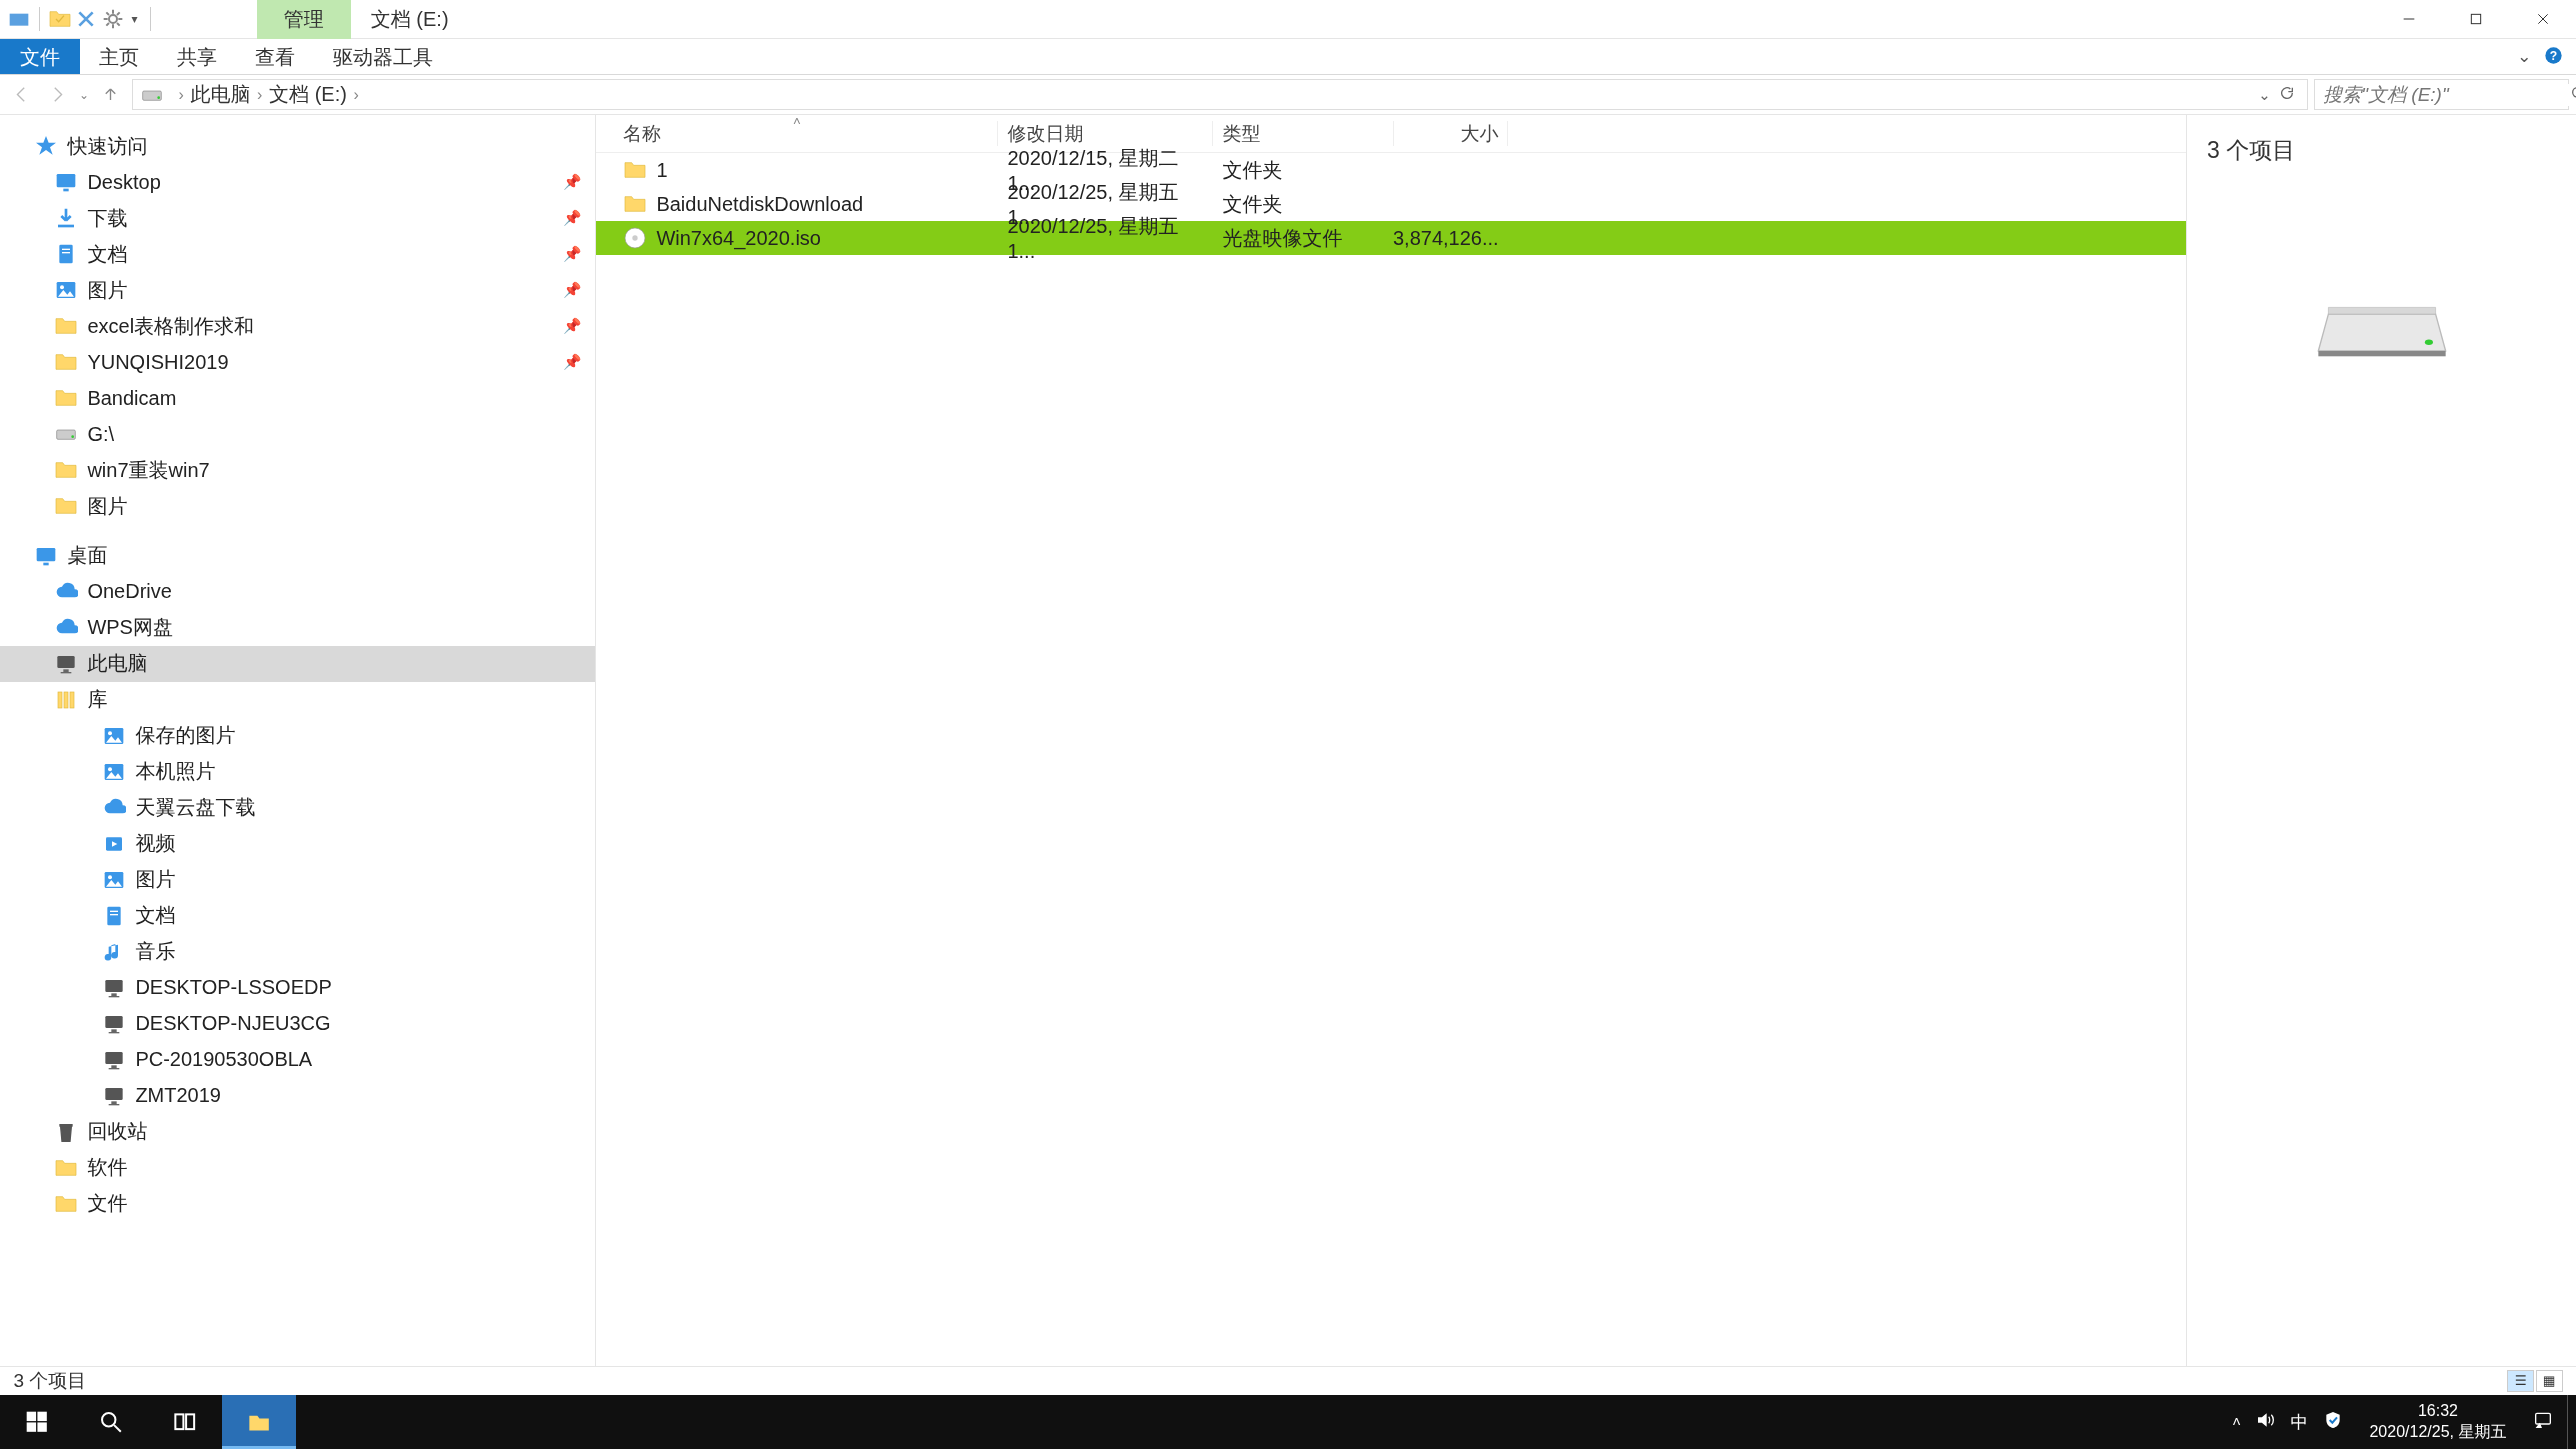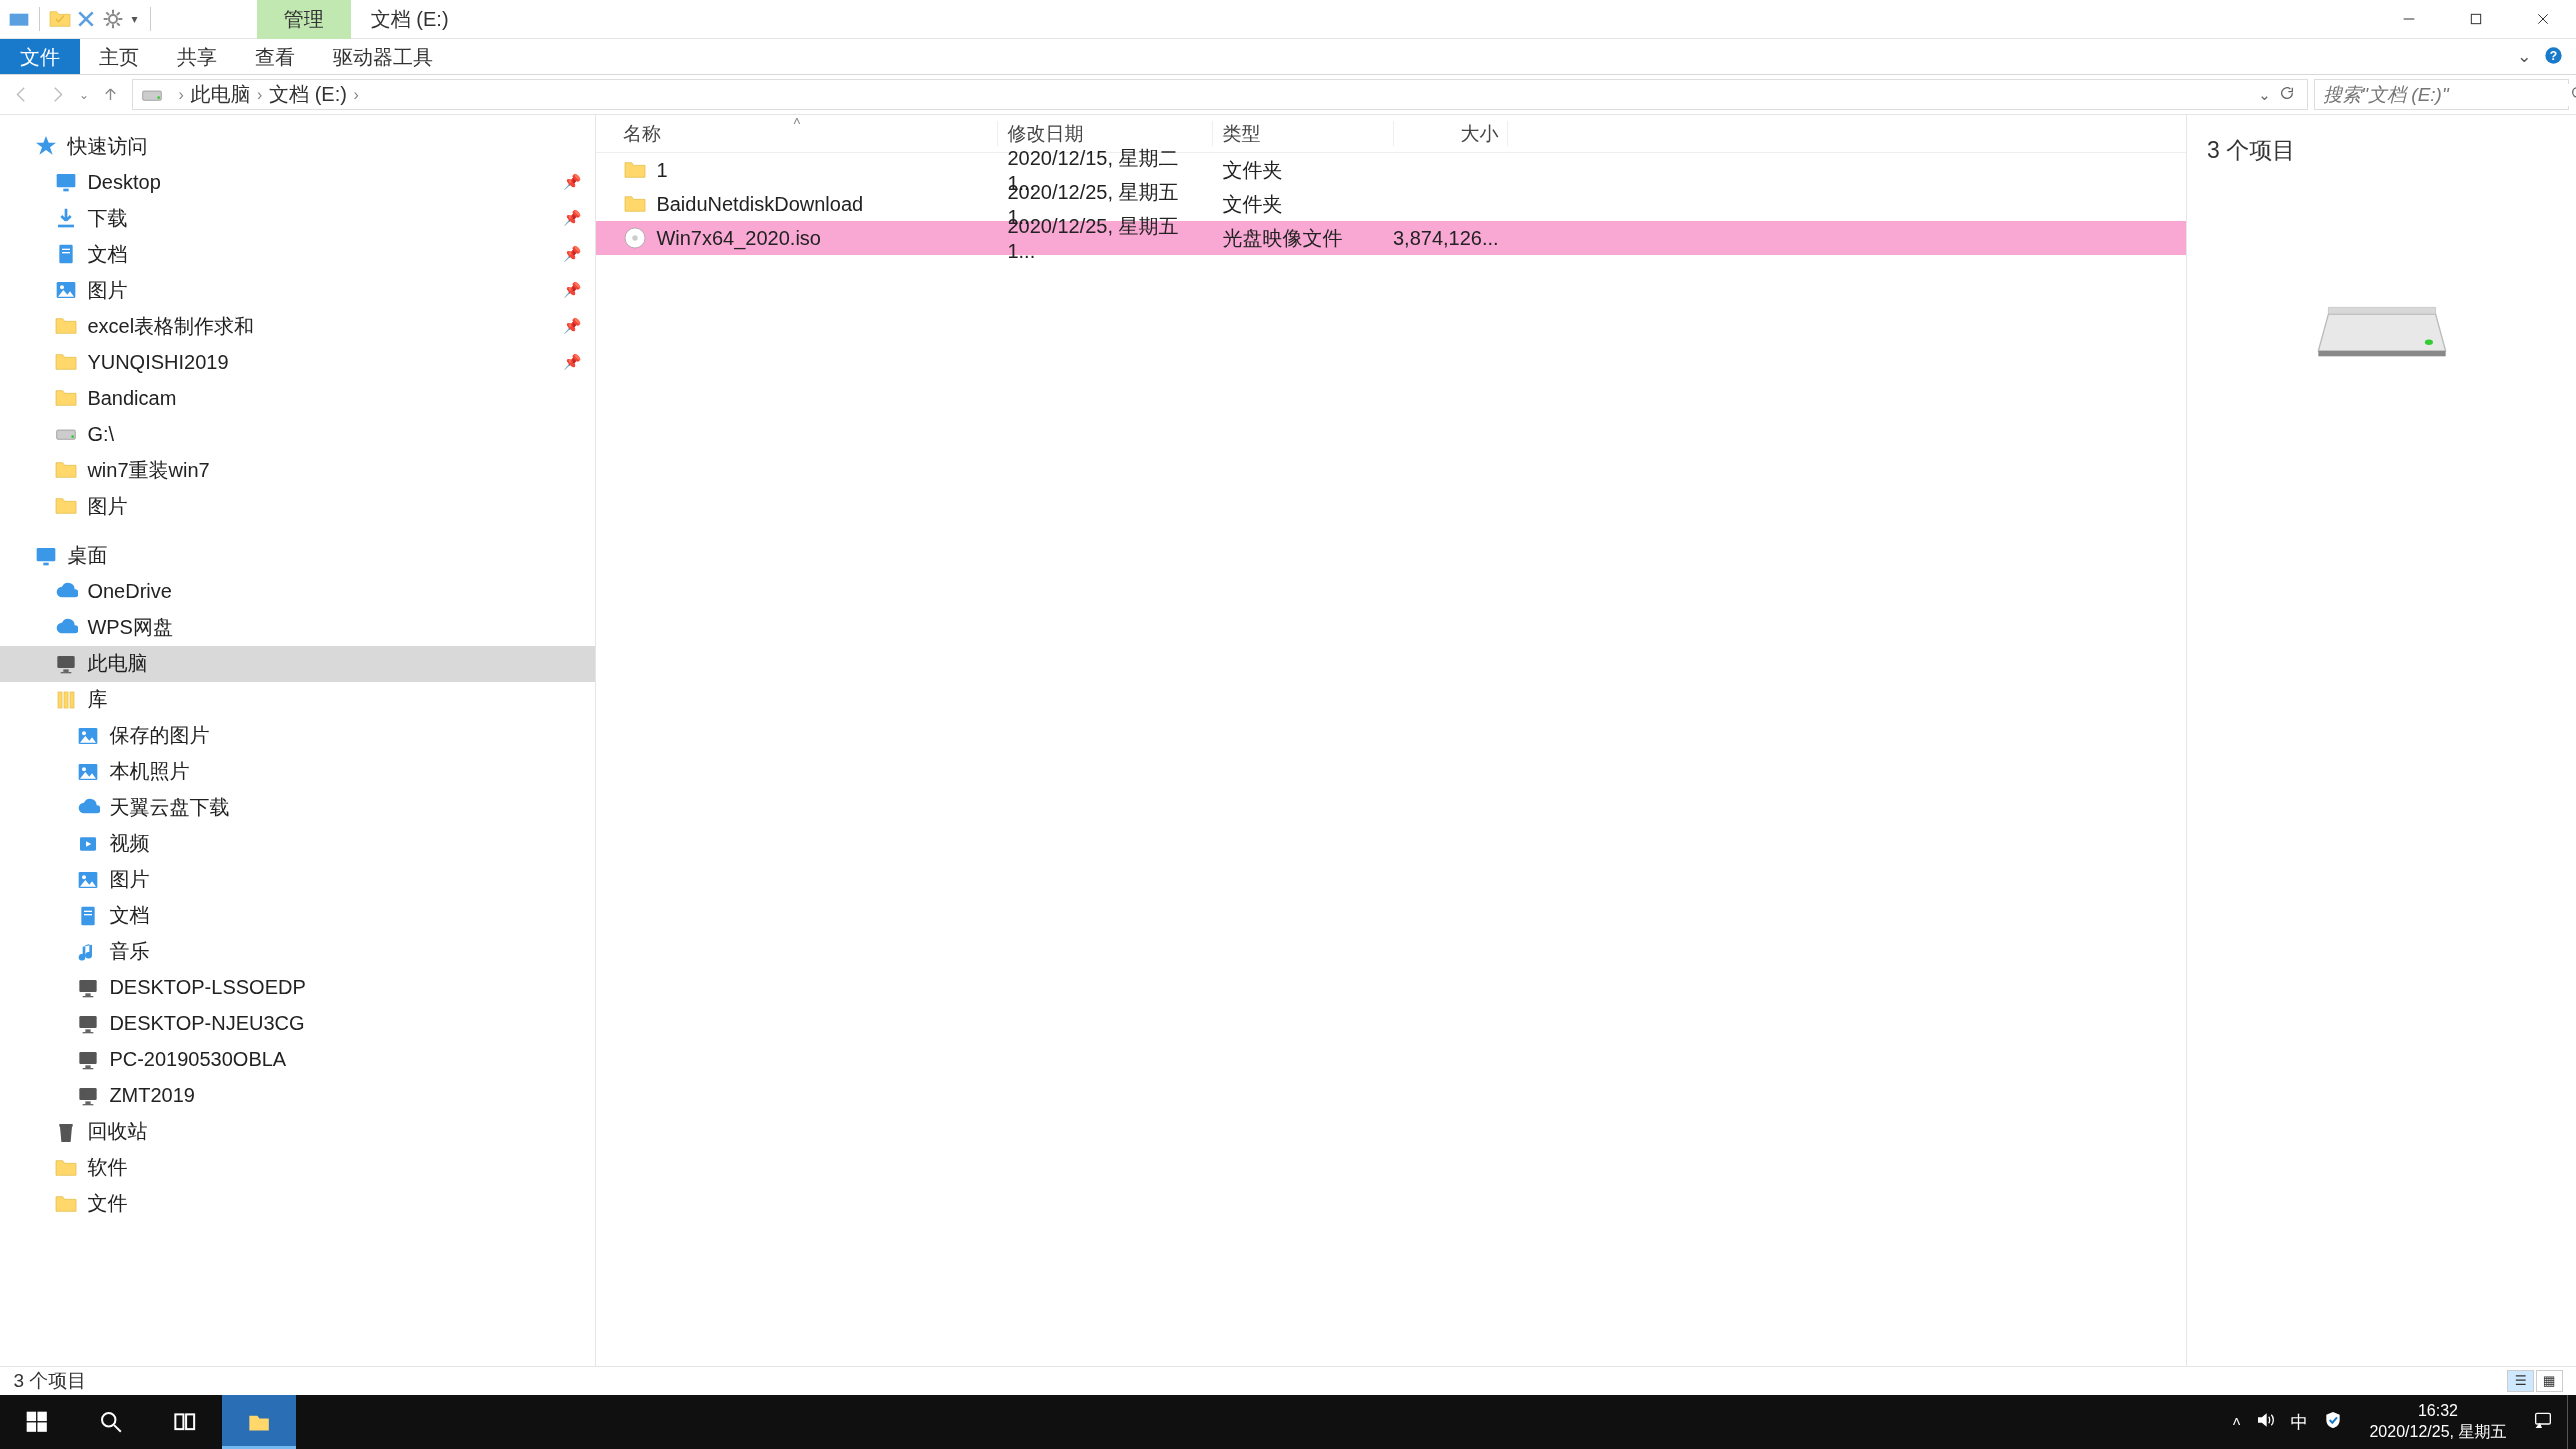--- a/index.html
+++ b/index.html
@@ -39,39 +39,39 @@
 .search input { border: none; outline: none; font-size: 19px; color: #888; flex: 1; font-style: italic; }
 .search svg { width: 17.4px; height: 17.4px; stroke: #666; fill: none; stroke-width: 2; }
 
 
 .body { display: flex; height: calc(1449px - 39px - 36px - 40px - 29.5px - 54px); }
 
 
 .navtree { width: 596px; border-right: 0.7px solid #e5e5e5; overflow-y: auto; padding-top: 13.4px; font-size: 20px; color: #222; }
 .tree-item { height: 36px; display: flex; align-items: center; padding-left: 34px; gap: 9.4px; position: relative; }
 .tree-item.depth1 { padding-left: 54px; }
-.tree-item.depth2 { padding-left: 76px; }
+.tree-item.depth2 { padding-left: 76px; margin-left: 26px; }
 .tree-item.selected { background: #d9d9d9; }
 .tree-item .pin { margin-left: auto; margin-right: 13.4px; color: #aaa; font-size: 14.8px; }
 .tree-ico { width: 24px; height: 24px; display: flex; align-items: center; justify-content: center; }
 .tree-spacer { height: 13.4px; }
 
 
 .filelist { flex: 1; display: flex; flex-direction: column; }
 .fl-header { height: 38px; display: flex; align-items: center; border-bottom: 0.7px solid #eee; font-size: 19px; color: #444; }
 .fl-header > div { padding: 0 9.4px; height: 100%; display: flex; align-items: center; position: relative; }
 .fl-header > div::after { content: ""; position: absolute; right: 0; top: 15%; height: 70%; width: 0.7px; background: #eee; }
 .col-name { width: 402px; padding-left: 27px !important; }
 .col-date { width: 215px; }
 .col-type { width: 181px; }
 .col-size { width: 114px; justify-content: flex-end; }
 .sort-ind { position: absolute; left: 50%; top: -1.3px; transform: translateX(-50%); font-size: 13.4px; color: #888; }
 .fl-rows { flex: 1; }
 .fl-row { height: 34px; display: flex; align-items: center; font-size: 20px; color: #222; }
-.fl-row.selected { background: #f9a8d4; }
+.fl-row.selected { background: #84cc16; }
 .fl-row > div { padding: 0 9.4px; }
 .fl-row .col-name { display: flex; align-items: center; gap: 9.4px; }
 .row-ico { width: 24px; height: 24px; display: flex; align-items: center; justify-content: center; }
 .fl-row .col-size { justify-content: flex-end; display: flex; }
 
 
 .preview { width: 390px; border-left: 0.7px solid #e5e5e5; padding: 20px 20px; font-size: 23px; color: #333; display: flex; flex-direction: column; align-items: center; }
 .preview .drive { margin-top: 121px; }
 
 

